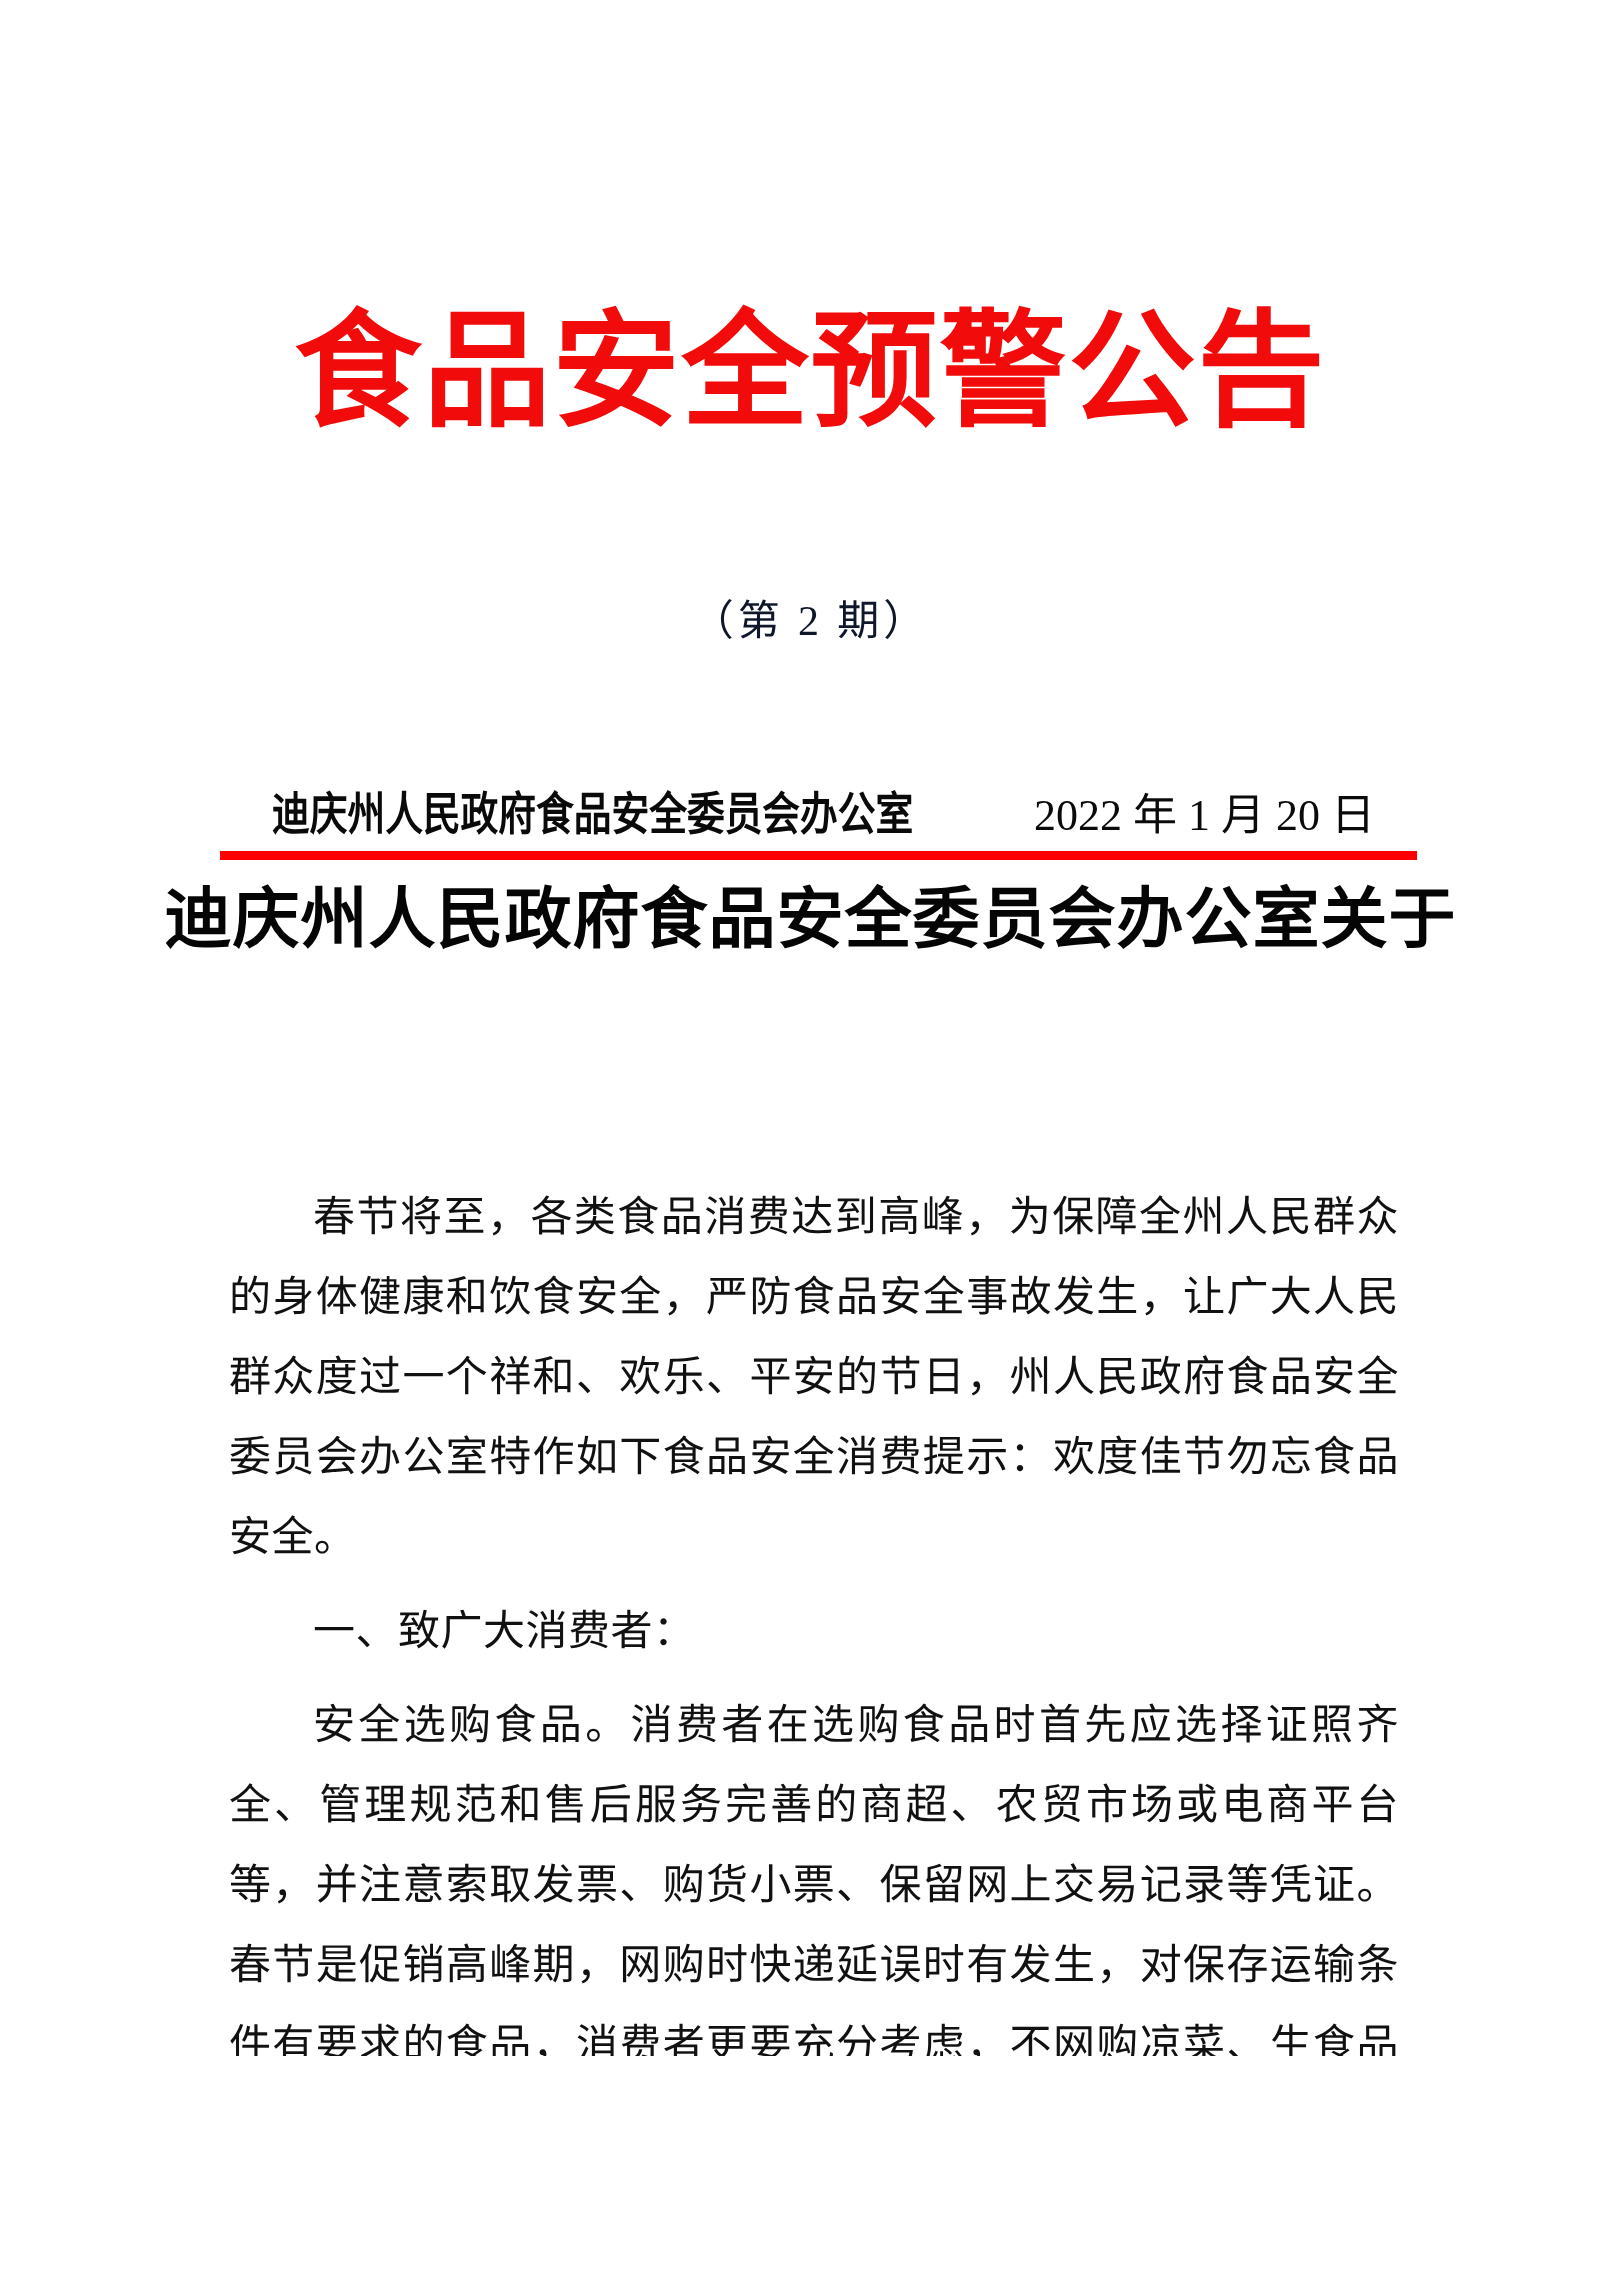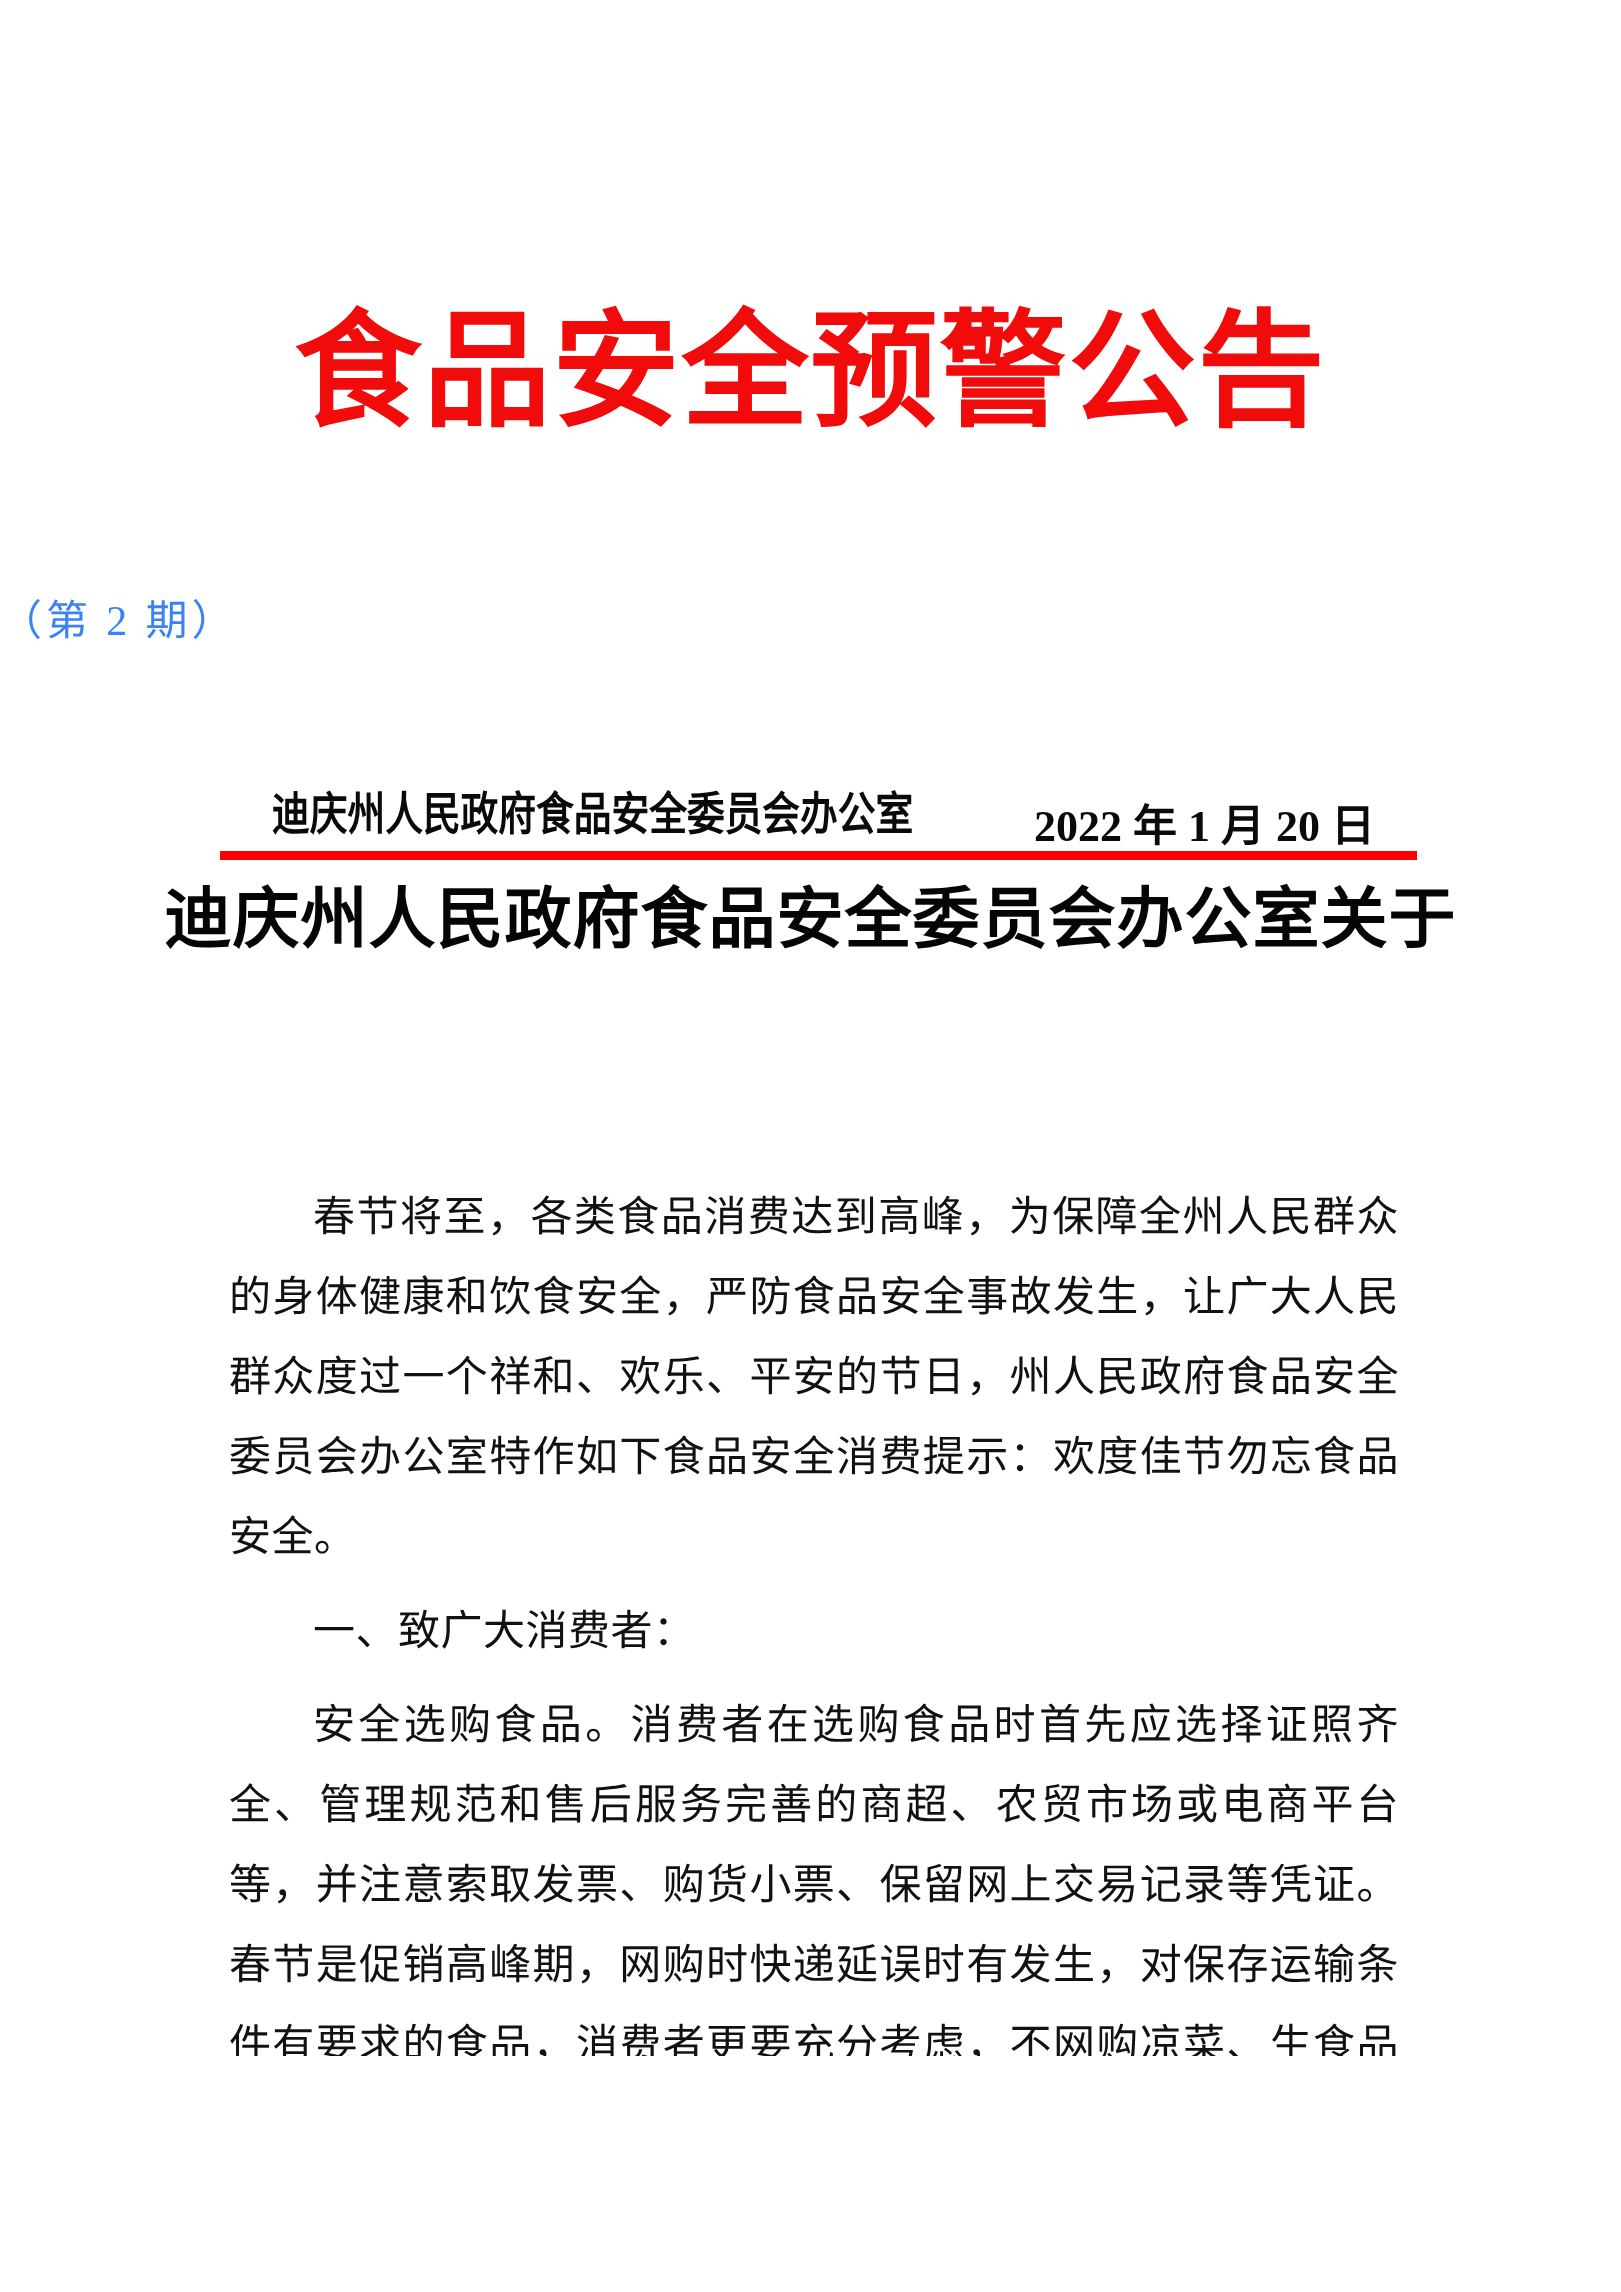--- a/index.html
+++ b/index.html
@@ -29,25 +29,25 @@
     letter-spacing: 2px;
     color: var(--title-red, #f20b0b);
     white-space: nowrap;
   }
   
   .issue-label {
     position: absolute;
     top: 596px;
     left: 0;
     width: 100%;
-    text-align: left;
+    text-align: center;
     font-size: 42px;
     line-height: 51px;
     letter-spacing: 3.9px;
-    color: #3b82f6;
+    color: #0f172a;
   }
   
   .issuer-row {
     position: absolute;
     top: 776px;
     left: 0;
     width: 100%;
     height: 55px;
     line-height: 55px;
     margin-top: 11px;
@@ -59,25 +59,24 @@
     font-size: 46px;
     font-weight: bold;
     white-space: nowrap;
     transform: scaleX(0.82);
     transform-origin: left center;
     color: #0a0a0a;
   }
   .issue-date {
     position: absolute;
     left: 1034px;
-    top: 12px;
+    top: 1px;
     font-size: 44px;
     white-space: nowrap;
     color: #0a0a0a;
-    font-weight: bold;
   }
   
   .red-divider {
     position: absolute;
     top: 851px;
     left: 220px;
     width: 1197px;
     height: 8.8px;
     background: var(--divider-red, #fe0000);
   }

